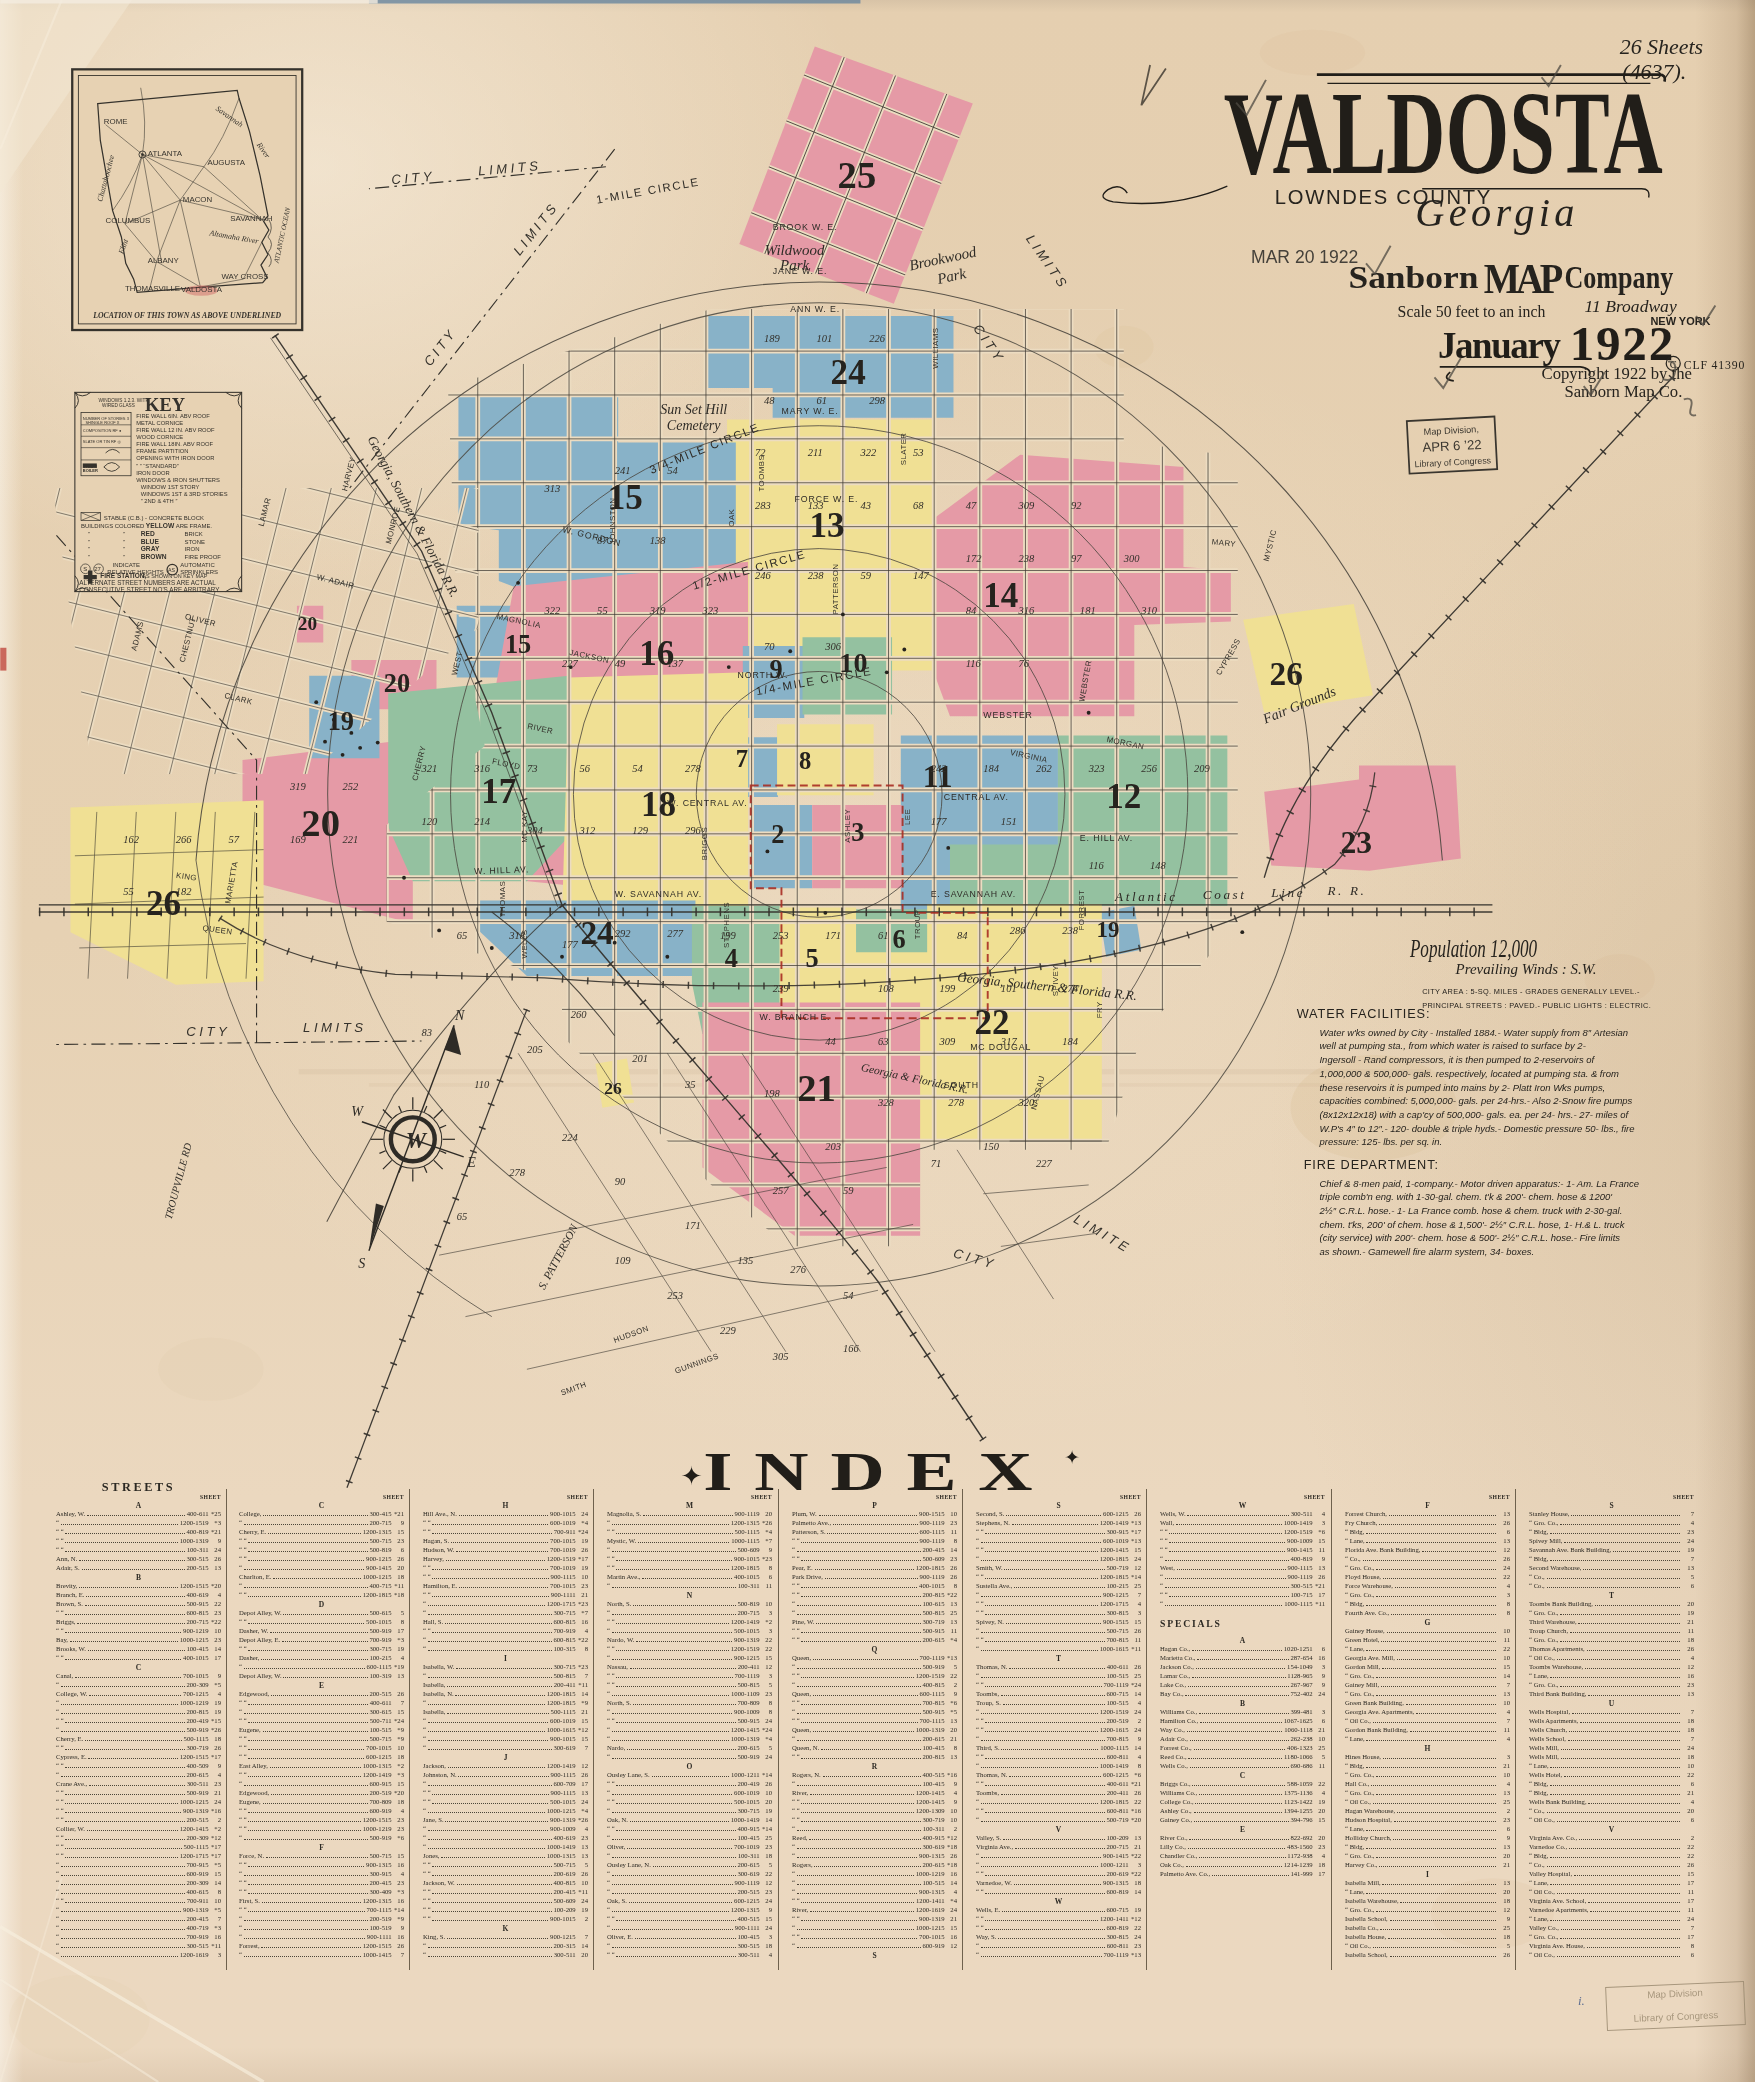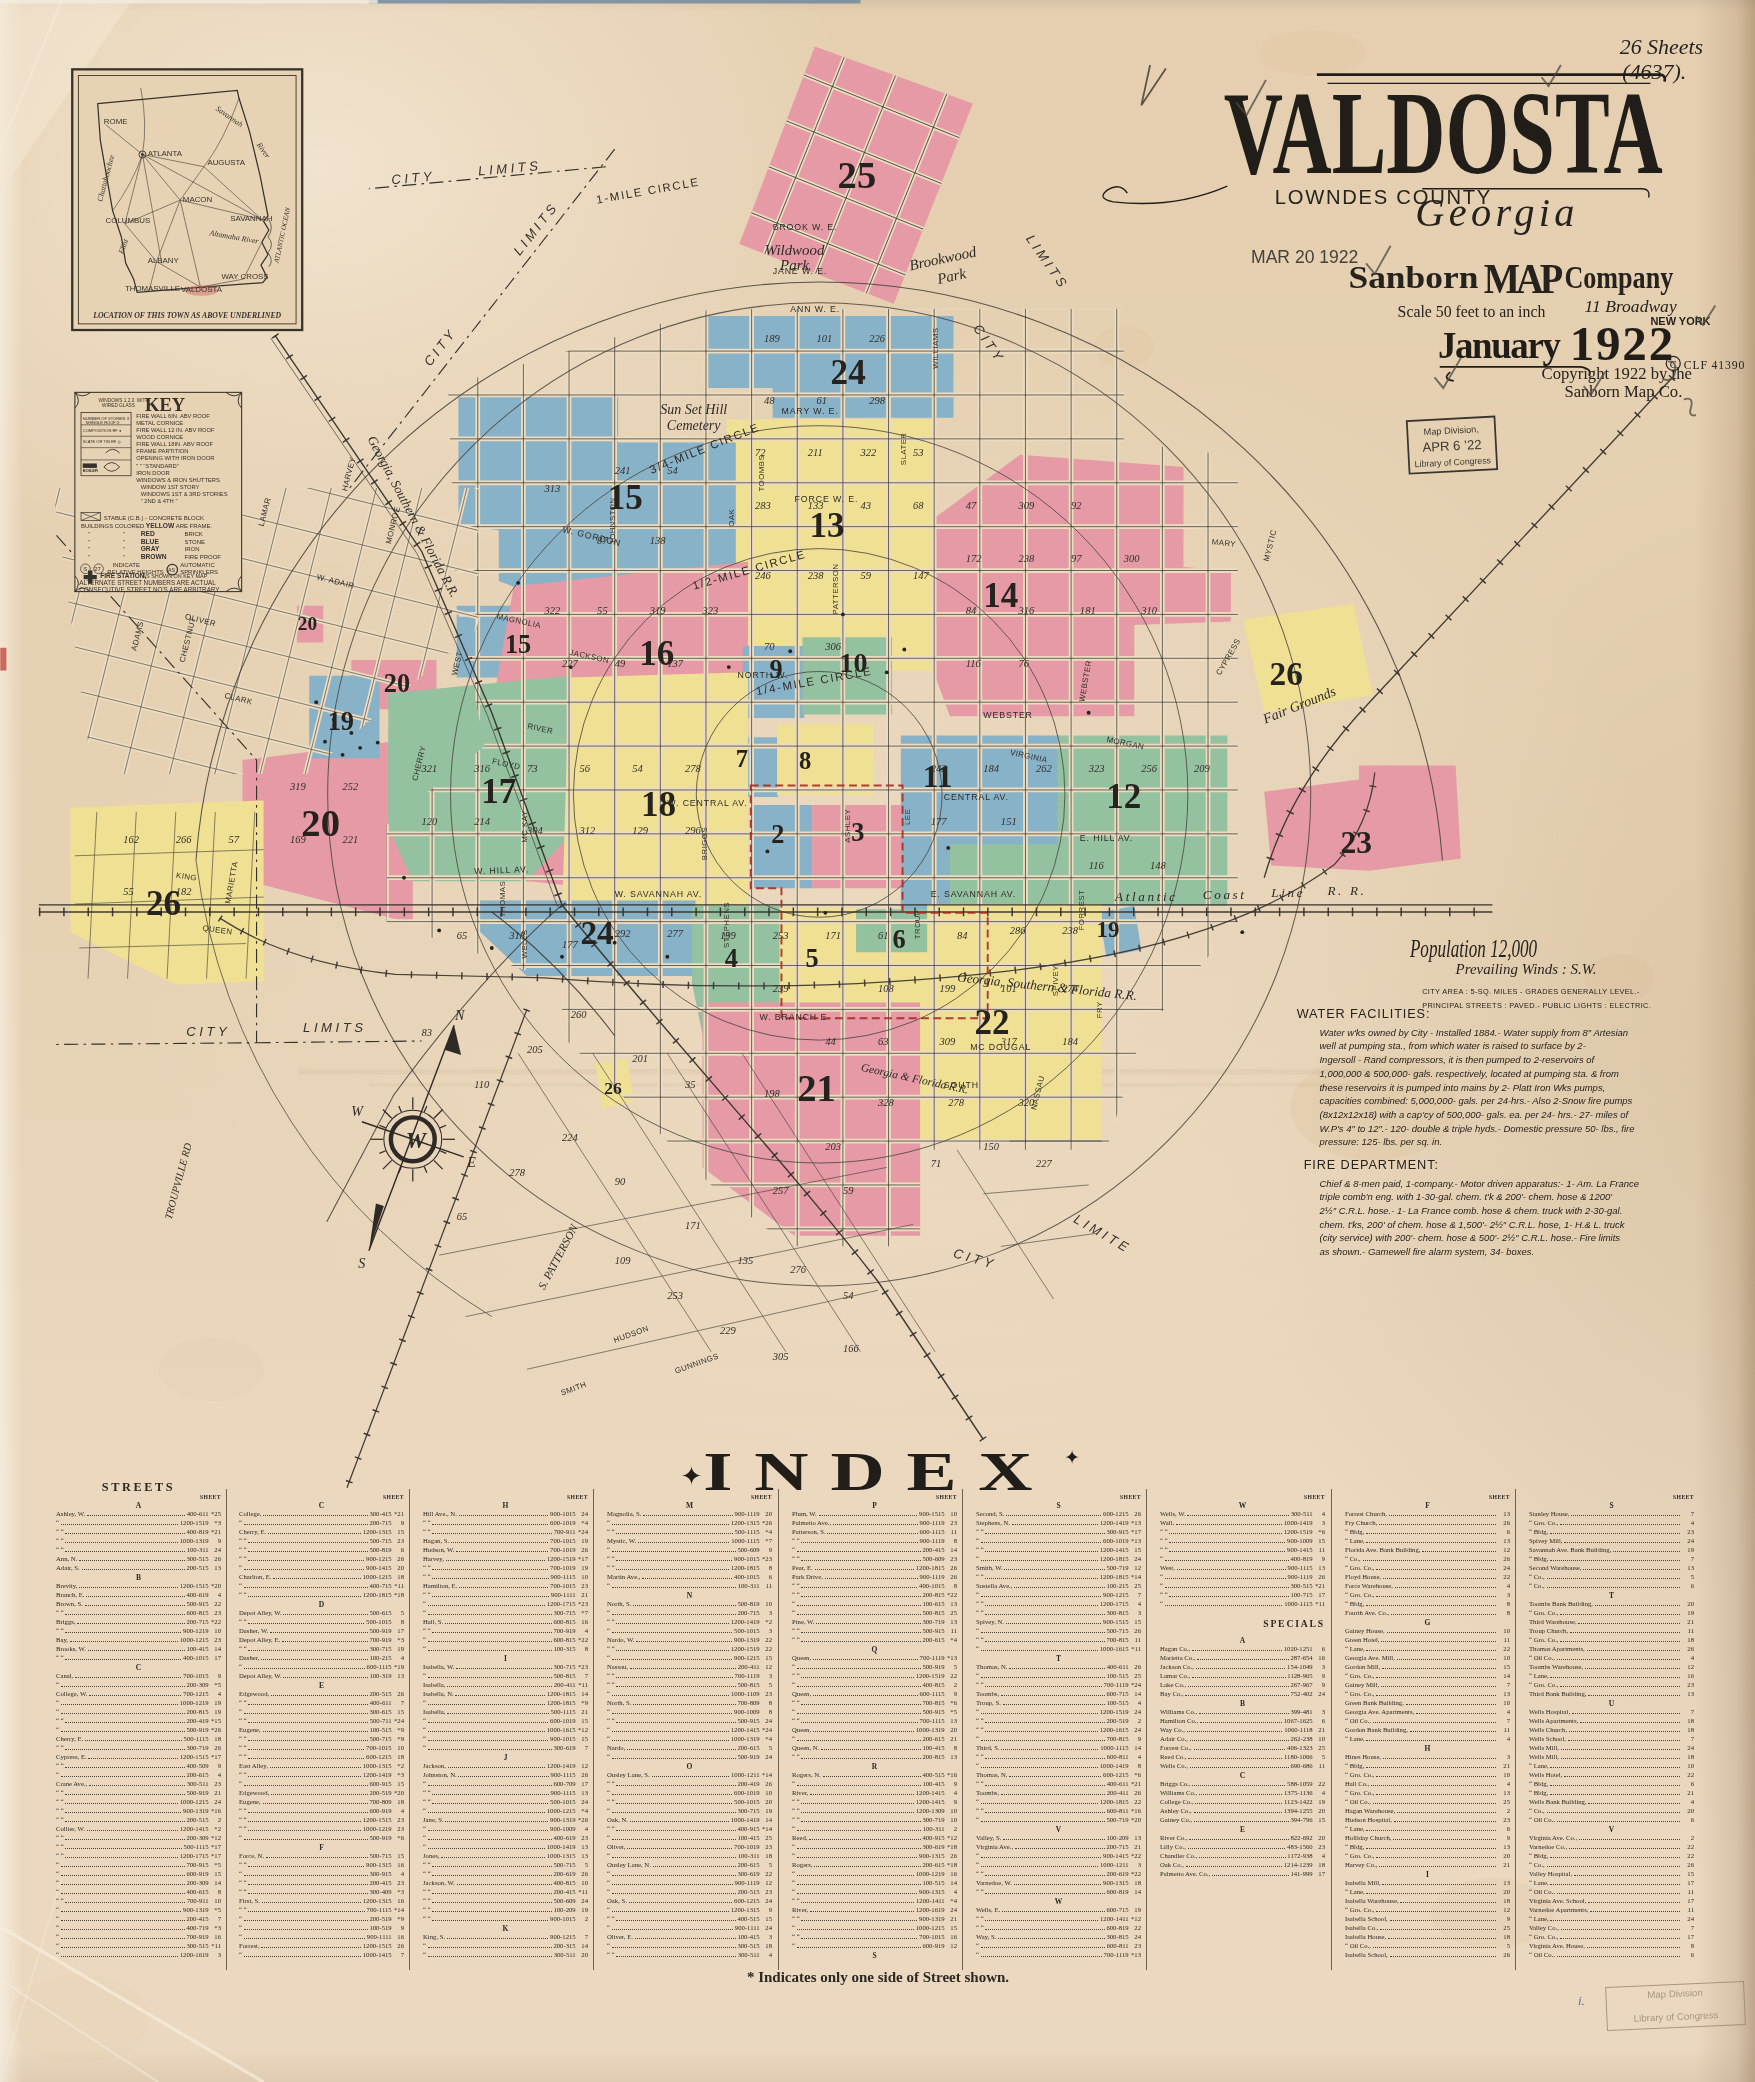--- a/index.html
+++ b/index.html
@@ -11,21 +11,21 @@
   linear-gradient(90deg, rgba(255,252,246,.5) 0px, rgba(255,252,246,0) 23px),
   linear-gradient(270deg, rgba(120,92,60,.42) 0px, rgba(140,110,78,.20) 19.3px, rgba(150,120,85,0) 61px),
   linear-gradient(0deg, rgba(160,130,95,.14) 0px, rgba(160,130,95,0) 35px),
   linear-gradient(180deg, rgba(120,110,100,.12) 0px, rgba(120,110,100,0) 12.3px);}
 .idx{position:absolute;left:0;top:1480px;width:1748px;height:492px;font-family:"Liberation Serif",serif;color:#2c2923;}
 .col{position:absolute;top:0;}
 .csep{position:absolute;top:8.8px;height:481px;width:0.9px;background:#6e614d;}
 .streets{font-weight:bold;font-size:12.3px;letter-spacing:2.6px;text-align:center;height:14px;}
 .sheethdr{font-size:5.7px;font-weight:bold;text-align:right;height:7px;letter-spacing:0.4px;}
 .lh{font-weight:bold;font-size:7.5px;text-align:center;height:9px;}
-.sp{font-weight:bold;font-size:9.7px;text-align:right;height:9px;letter-spacing:1.8px;}
+.sp{font-weight:bold;font-size:9.7px;text-align:left;height:9px;letter-spacing:1.8px;}
 .lg{height:9px;}
 .le{display:flex;align-items:baseline;font-size:6.7px;height:9px;white-space:nowrap;}
 .nm{flex:0 0 auto;}
 .ld{flex:1 1 auto;border-bottom:0.9px dotted #4c4538;margin:0 1.8px 1.8px 1.8px;min-width:3.5px;}
 .rg{flex:0 0 auto;}
 .sh{flex:0 0 12.3px;text-align:right;}
 #foot{position:absolute;left:0;top:1969px;width:1756px;text-align:center;font-family:"Liberation Serif",serif;font-weight:bold;font-size:15px;color:#2c2923;}
 #stamp2{position:absolute;left:1606px;top:1984px;width:137px;height:42px;border:1.8px solid #97876d;transform:rotate(-2.5deg);color:#97876d;font-family:"Liberation Sans",sans-serif;font-size:9.7px;text-align:center;opacity:.8;}
 #stamp2 div{margin-top:2.6px;}
 </style></head>
@@ -3403,20 +3403,19 @@
           <span class="sh">8</span>
         </div>
         <div class="le">
           <span class="nm">“      Oil Co.,</span>
           <span class="ld"></span>
           <span class="sh">6</span>
         </div>
       </div>
     </div>
 
-<div id="foot">* Indicates only one side of Street shown.</div>
 
 <div style="position:absolute;left:1578px;top:1993px;color:#5f6f92;font-family:'Liberation Serif',serif;font-style:italic;font-size:13px;">i.</div>
     <div id="stamp2">
       <div>Map Division</div>
       <div style="margin-top:12.3px">Library of Congress</div>
     </div>
 </div>
 
 </body></html>

